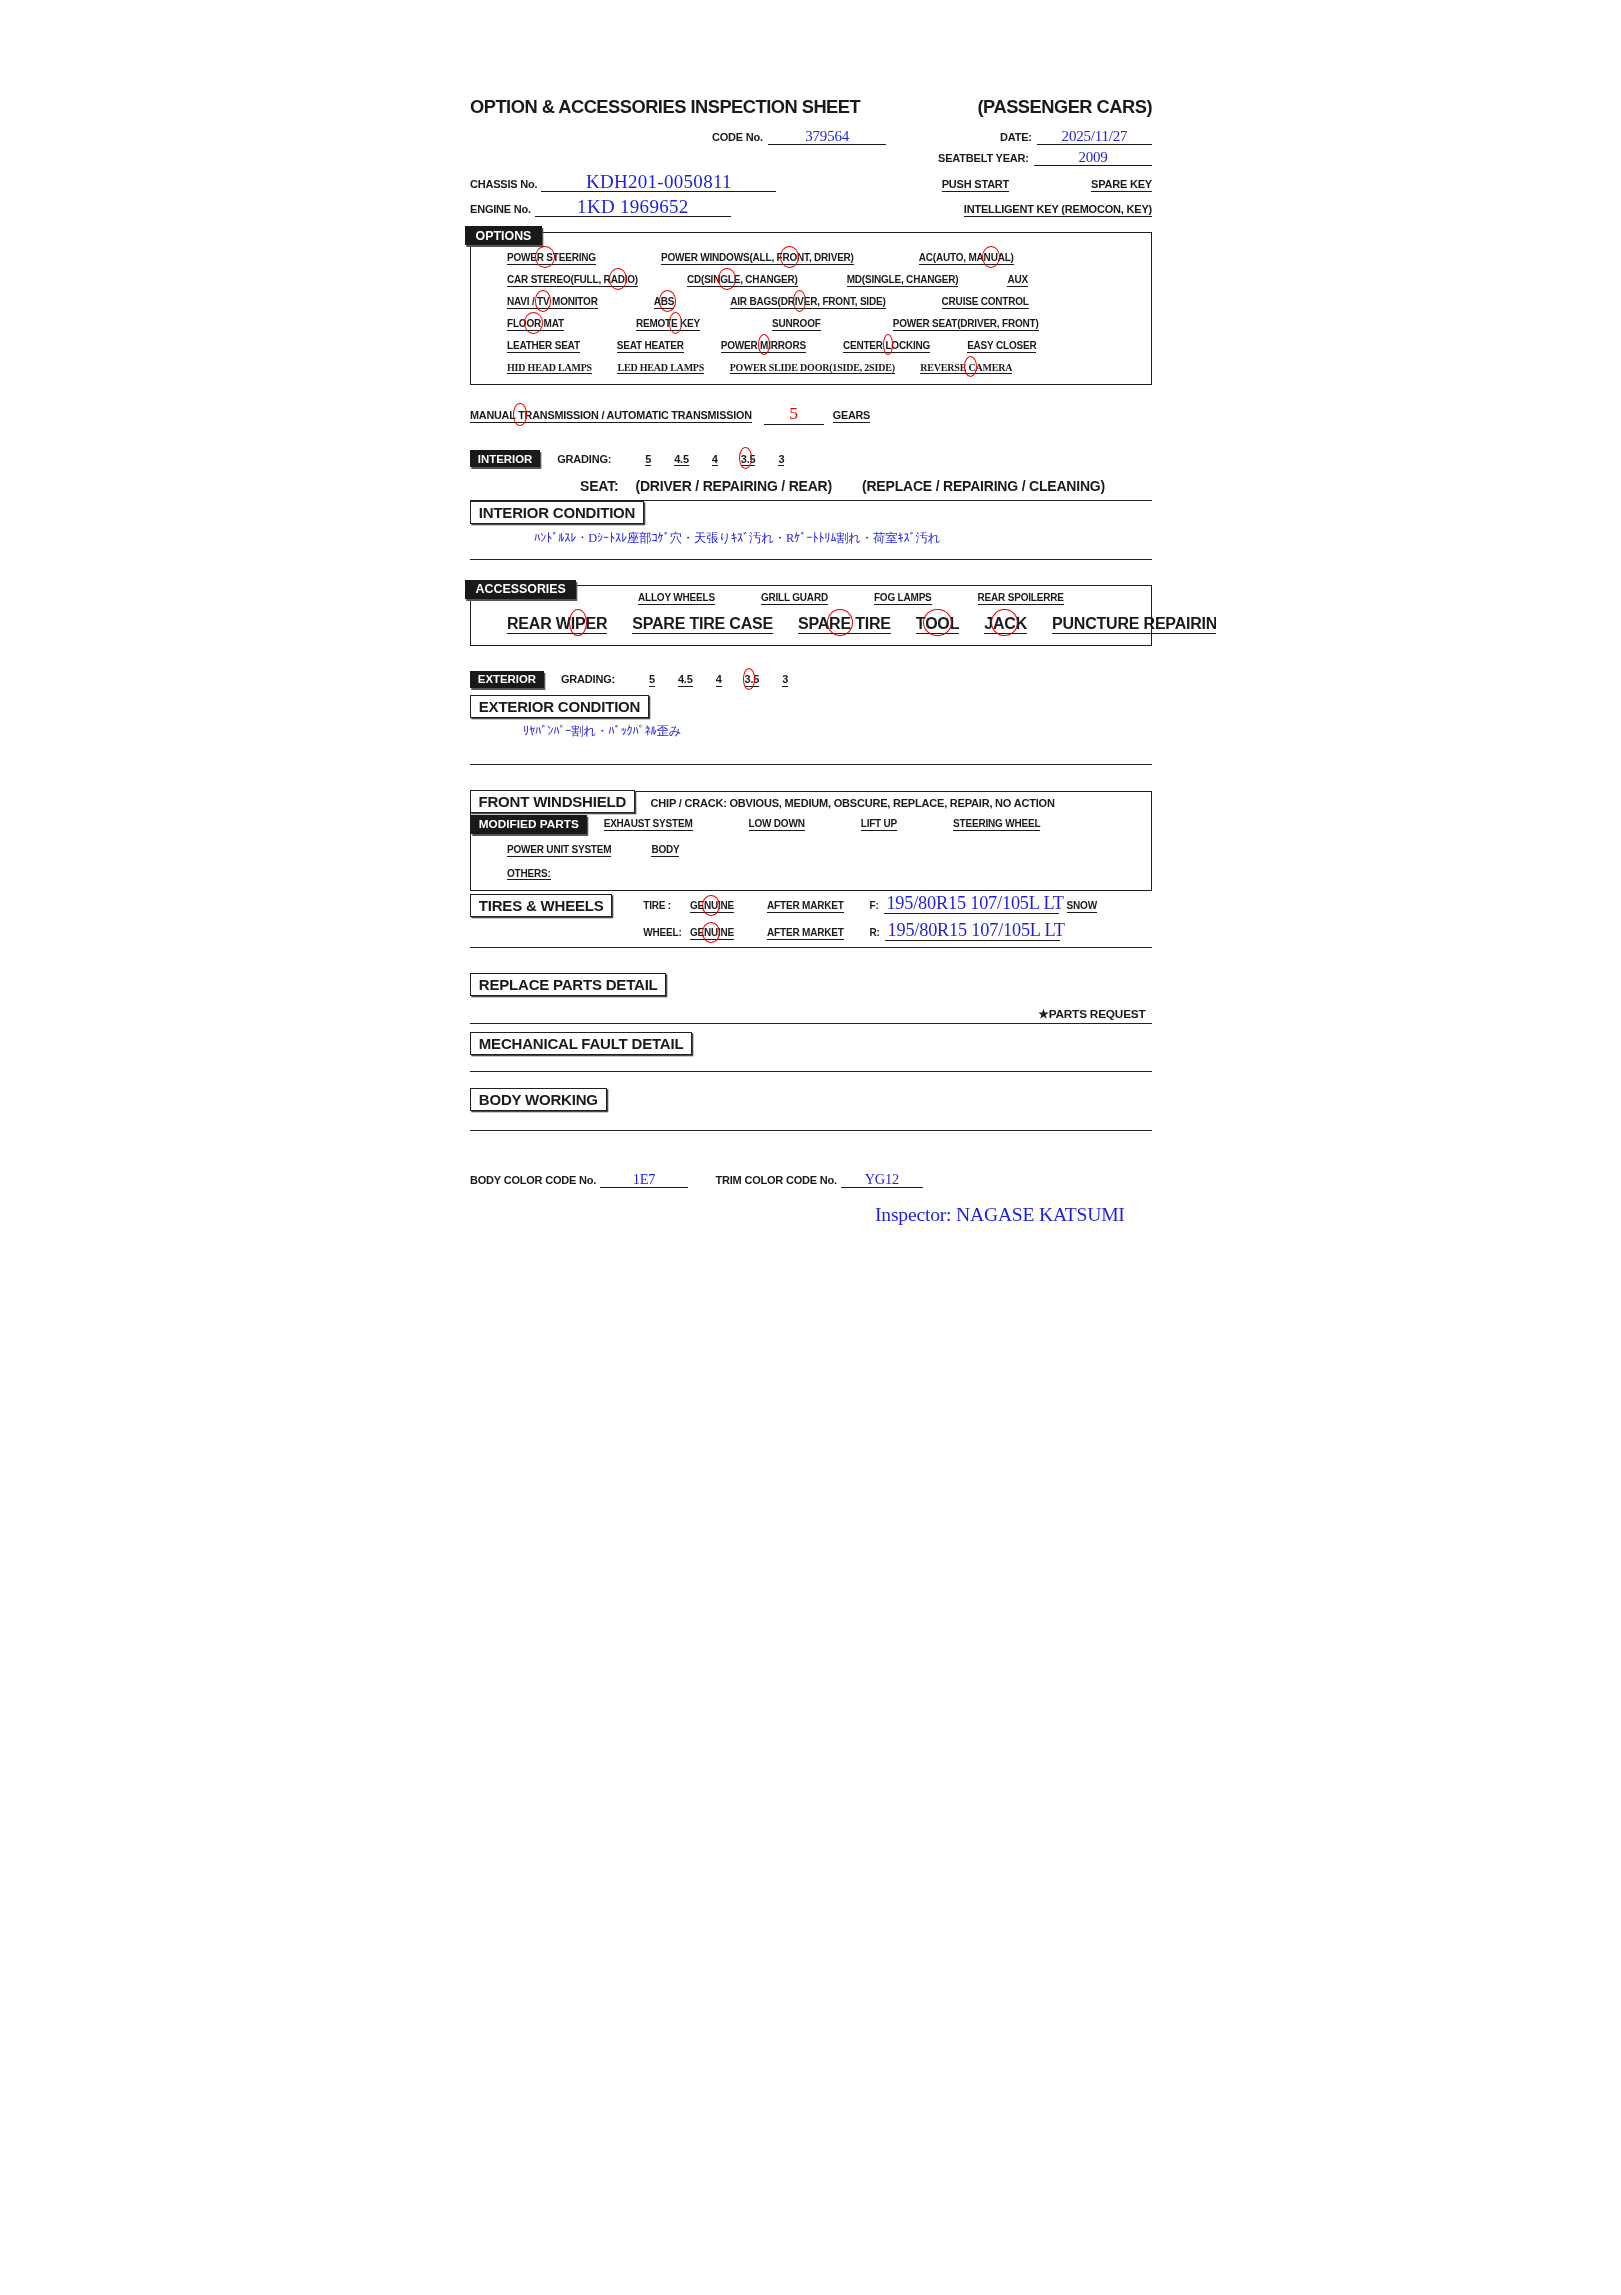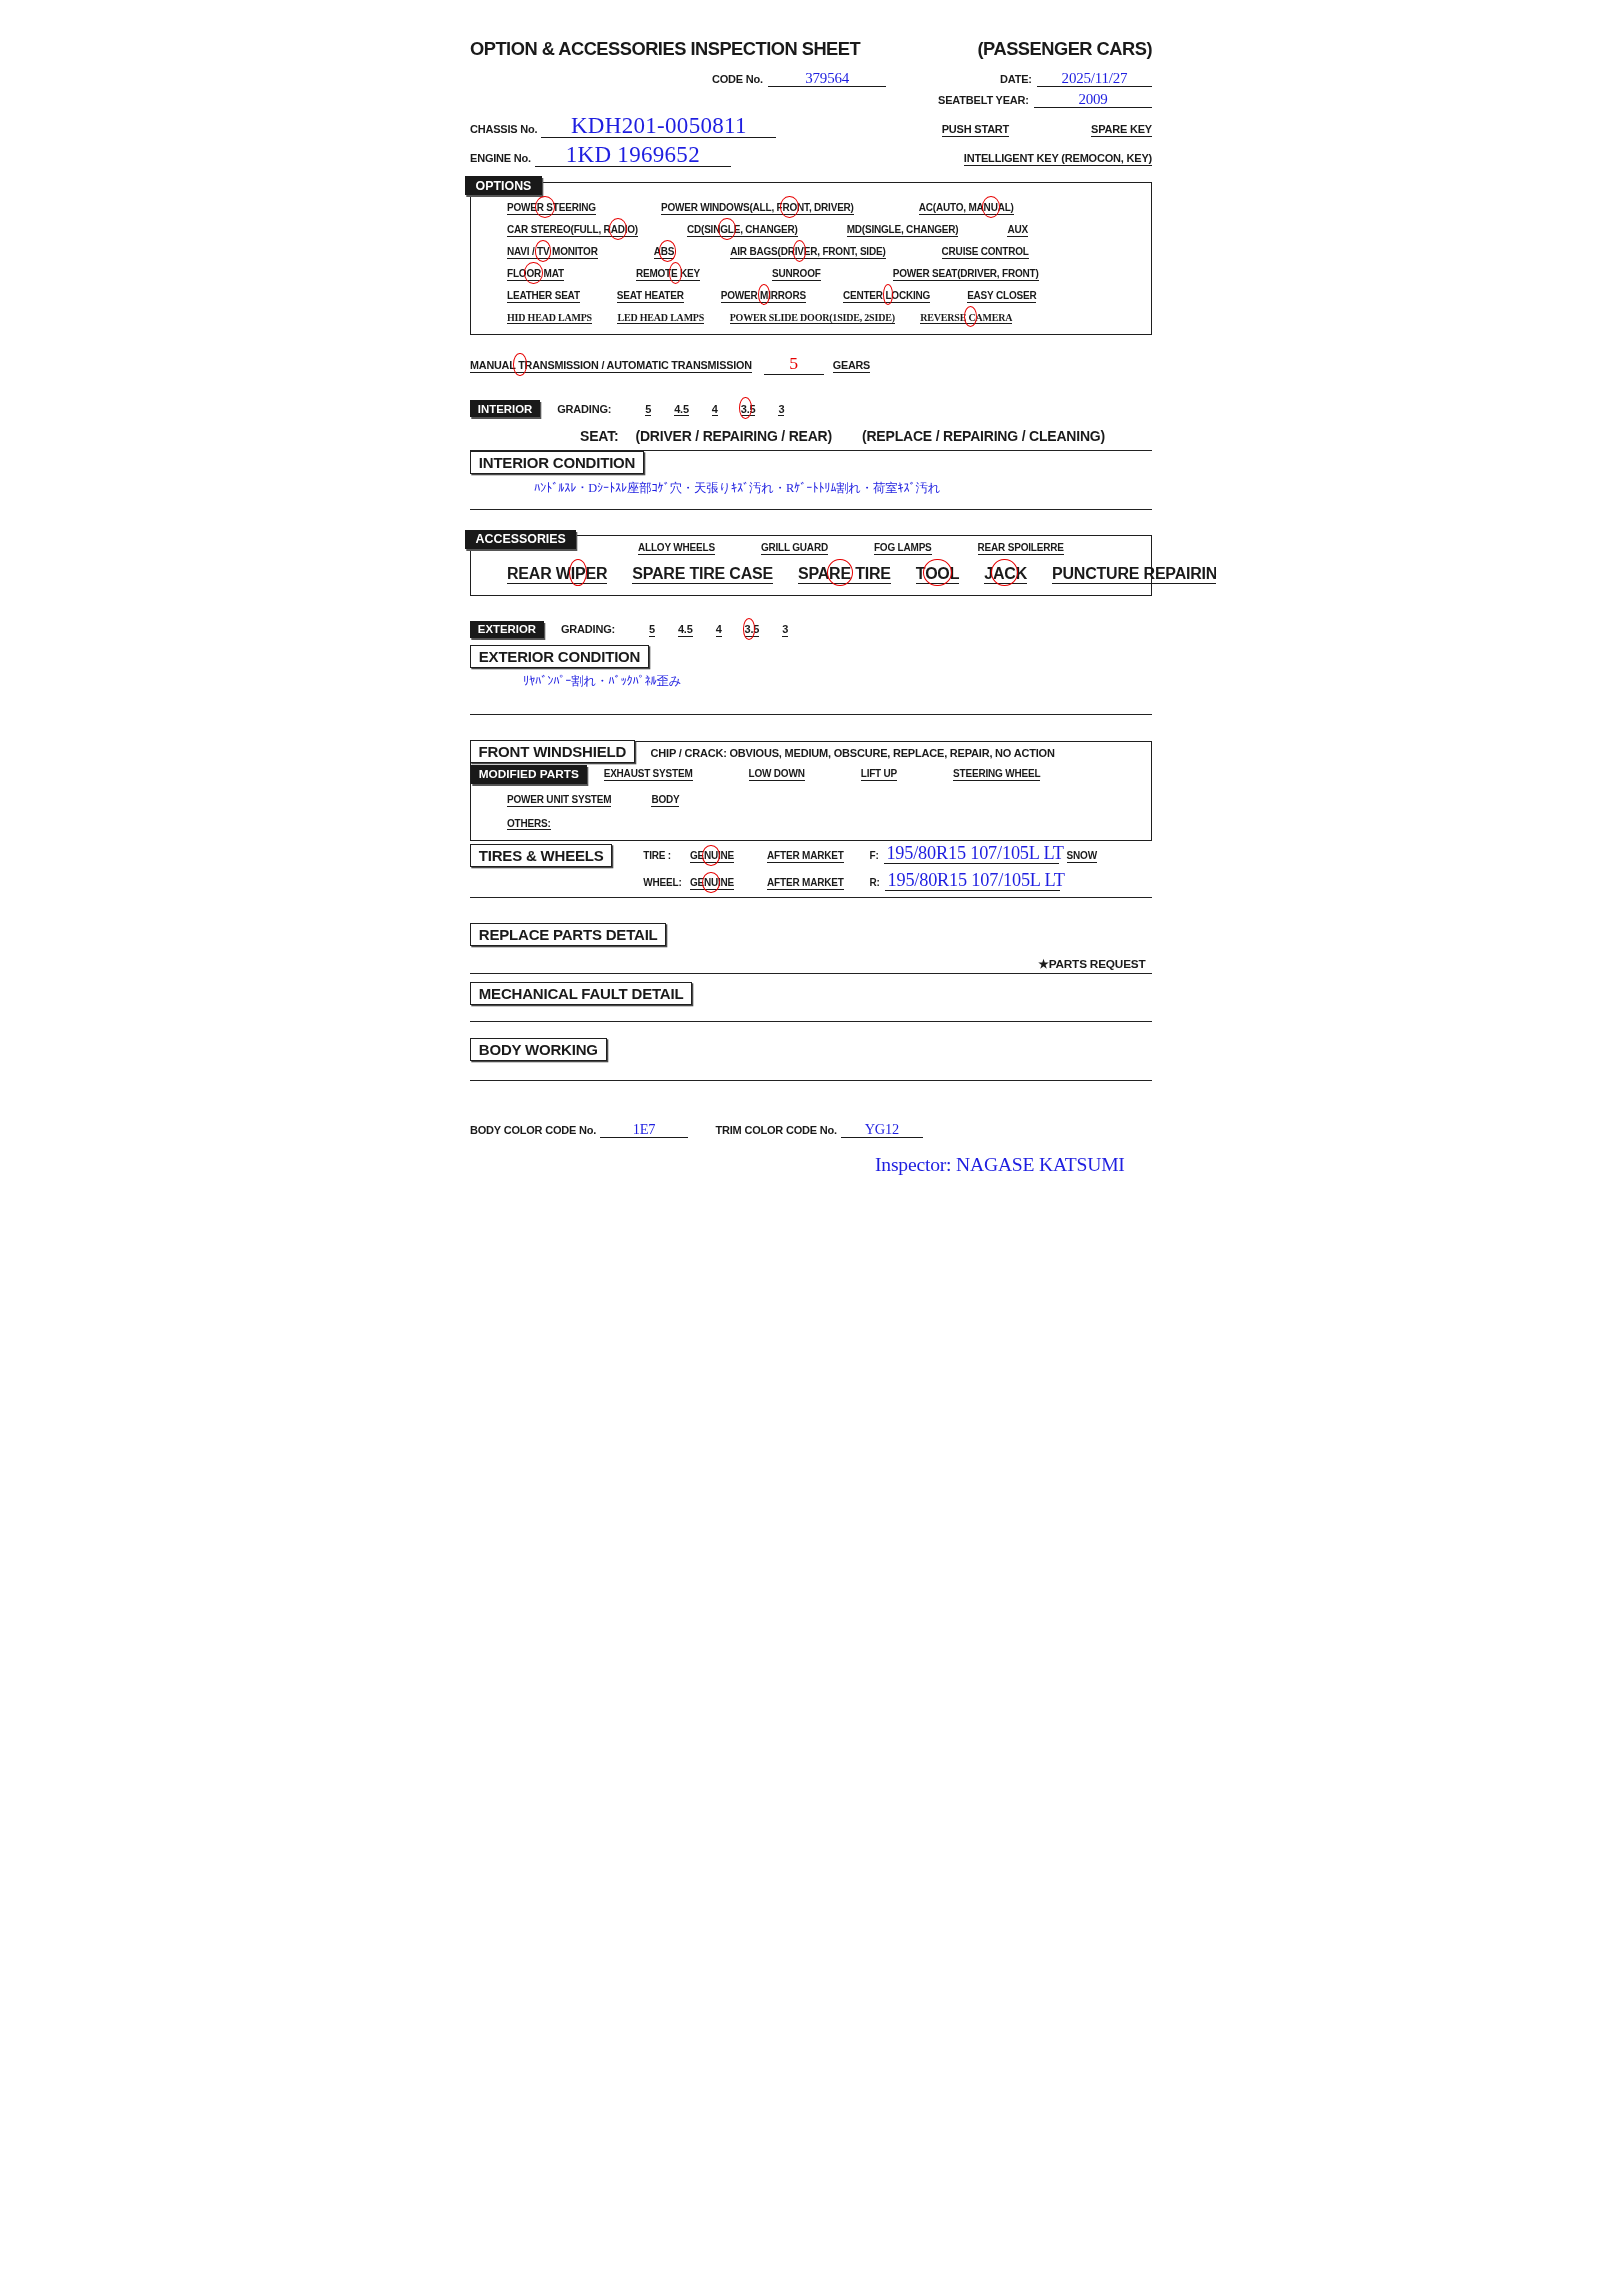--- a/index.html
+++ b/index.html
@@ -9,21 +9,21 @@
   }
   *{box-sizing:border-box;}
   html,body{margin:0;padding:0;background:#ffffff;}
   body{
     width:811px;min-height:1148px;margin:0 auto;
     color:var(--ink);
     font-family:"Liberation Sans",sans-serif;
     font-weight:bold;
     letter-spacing:-0.2px;
   }
-  .page{width:811px;padding:38px 64px 78px 65px;}
+  .page{width:811px;padding:96px 64px 78px 65px;}
   .row{display:flex;align-items:baseline;flex-wrap:nowrap;white-space:nowrap;}
 
   
   .plabel{font-size:11px;}
   .u{border-bottom:1.3px solid var(--ink);padding-bottom:0.7px;white-space:nowrap;}
   .opt{border-bottom:1.3px solid var(--ink);padding-bottom:0.7px;white-space:nowrap;}
   .blank{display:inline-flex;justify-content:center;align-items:baseline;border-bottom:1.3px solid var(--ink);vertical-align:baseline;}
   .hand{font-family:"Liberation Serif","DejaVu Serif",serif;font-weight:normal;color:var(--blue);white-space:nowrap;line-height:1;}
   .tab{background:#191919;color:#ffffff;padding:2.6px 7.8px;font-size:11.4px;letter-spacing:0;box-shadow:1.3px 2px 0 #555;white-space:nowrap;}
   .lbox{display:inline-block;background:#fff;border:1.3px solid #1f1f1f;box-shadow:1.3px 1.3px 0 #4a4a4a;padding:2px 7.8px;font-size:15px;white-space:nowrap;}
@@ -39,21 +39,21 @@
   .title-row{justify-content:space-between;font-size:18.3px;letter-spacing:-0.5px;}
   .code-row{margin-top:10.5px;margin-left:242px;column-gap:5.2px;}
   .spacer{flex:1;}
   .v23{font-size:15px;}
   .blank-code{width:118px;}
   .blank-date{width:115px;}
   .seatbelt-row{margin-top:5.2px;justify-content:flex-end;column-gap:5.2px;}
   .blank-seatbelt{width:118px;}
   .chassis-row{margin-top:6.5px;column-gap:3.9px;}
   .blank-chassis{width:235px;}
-  .v27{font-size:23px;letter-spacing:0.3px;}
+  .v27{font-size:19px;letter-spacing:0.3px;}
   .keygap{margin-left:78px;}
   .engine-row{margin-top:5.2px;column-gap:3.9px;}
   .blank-engine{width:196px;}
 
   
   .options-box{position:relative;margin-top:14.4px;padding:19.6px 7.8px 9.2px 36px;}
   .options-tab{position:absolute;top:-6.5px;left:-5.9px;font-size:12.4px;padding:2.6px 10.5px;}
   .opt-rows{display:flex;flex-direction:column;row-gap:9.2px;font-size:10px;}
   .g1{column-gap:65px;}
   .g2{column-gap:49px;}

